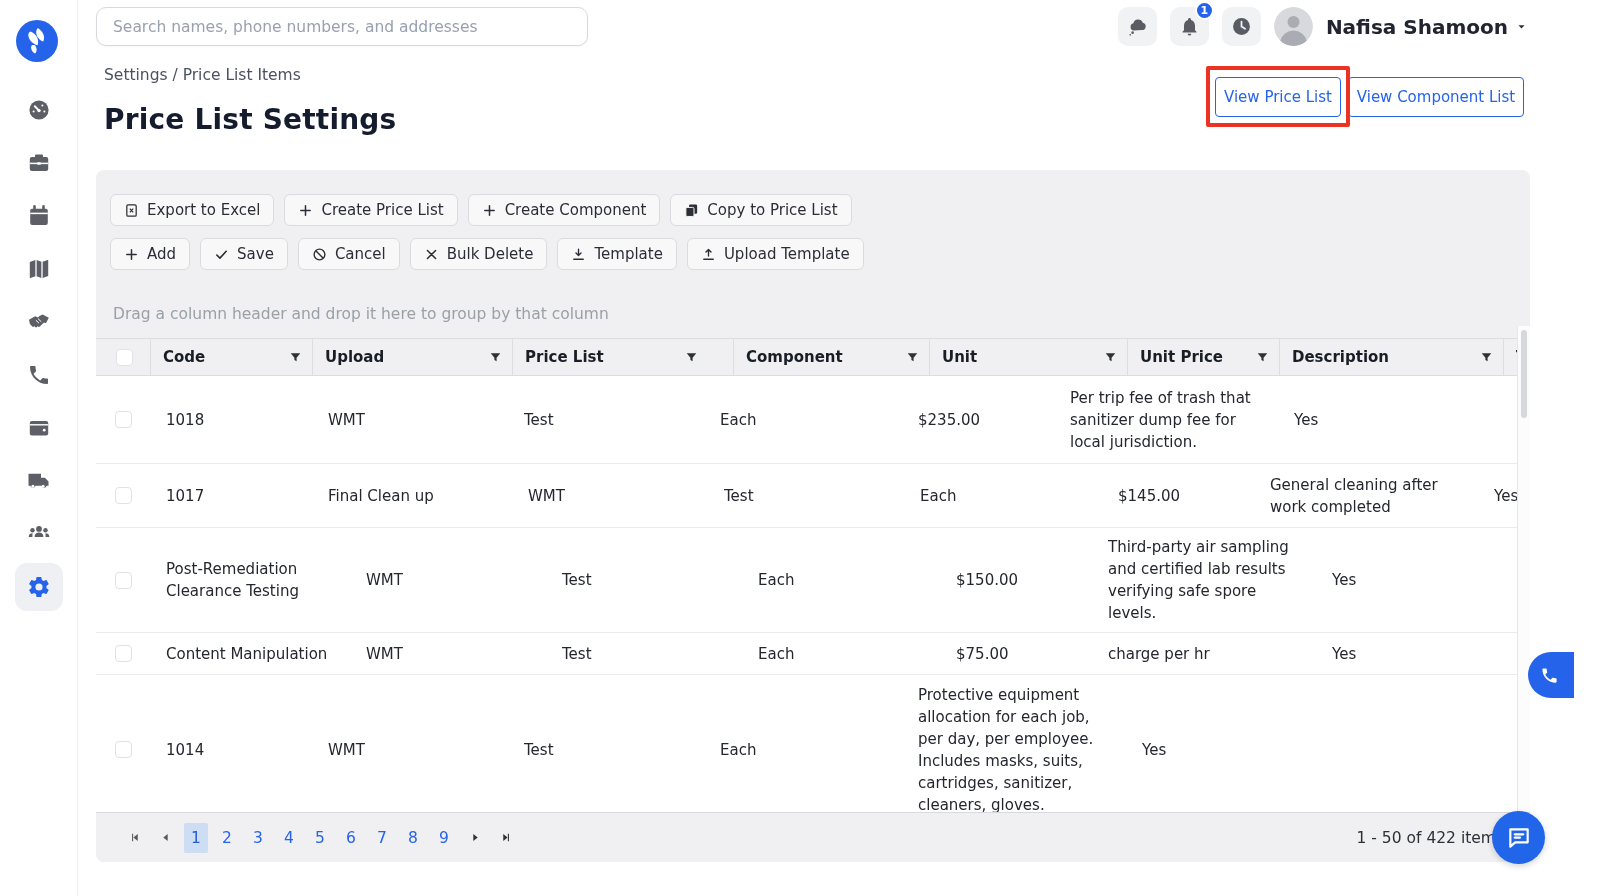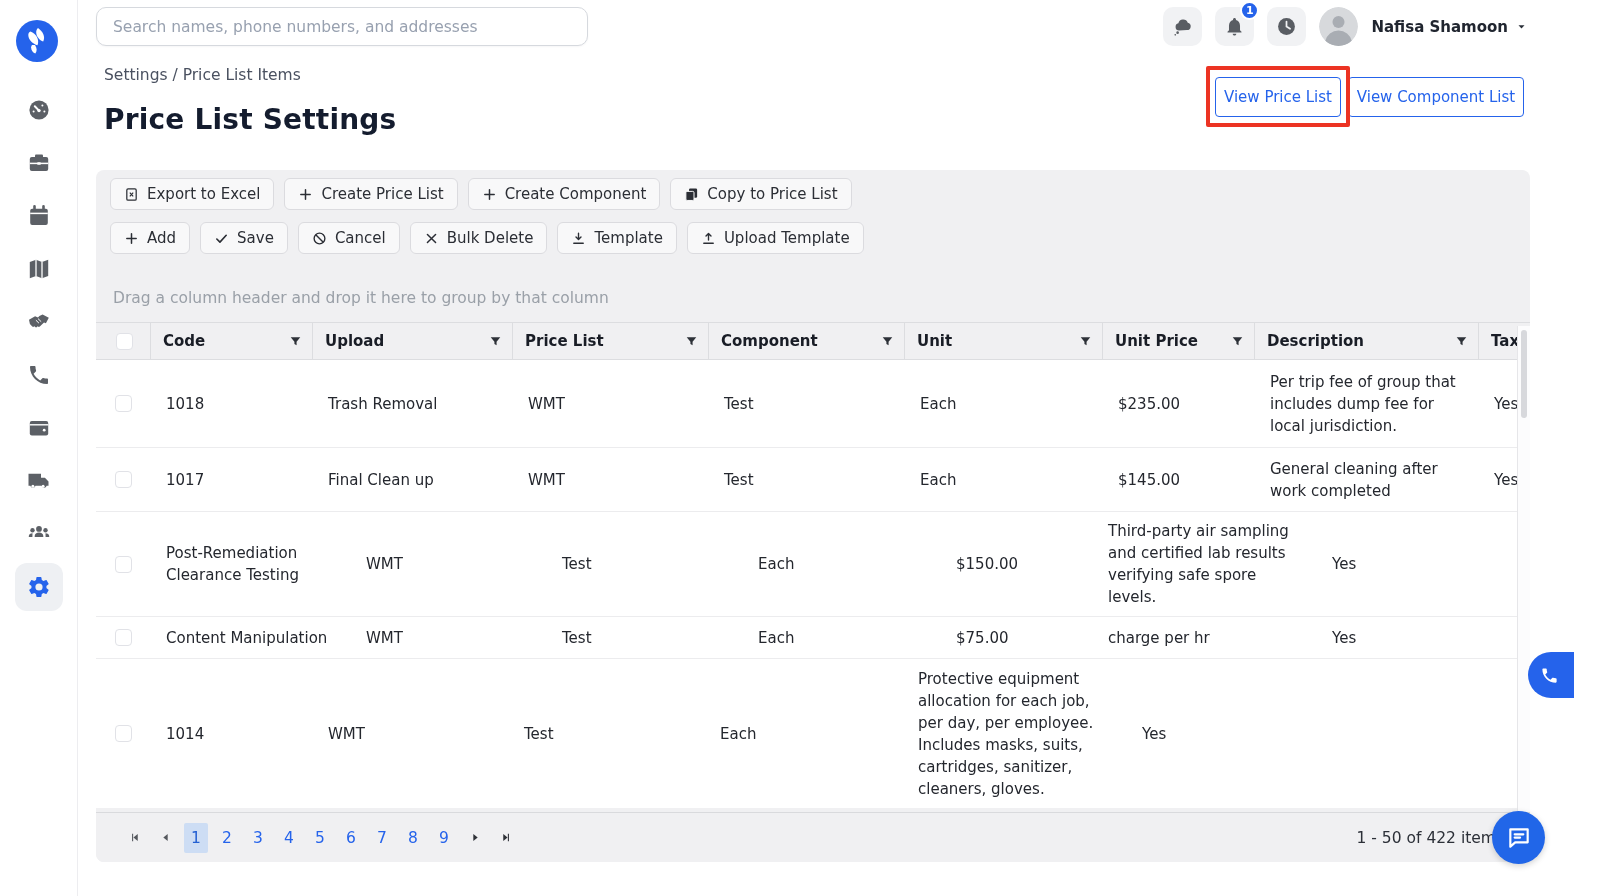--- a/index.html
+++ b/index.html
@@ -25,39 +25,39 @@
   .search-input::placeholder { color:#98a1b0; }
 
   .topbar-right { position:absolute; top:7px; right:72px; display:flex; align-items:center; gap:13px; }
   .icon-btn { position:relative; width:39px; height:39px; border-radius:10px; background:#f1f2f4;
     display:flex; align-items:center; justify-content:center; color:#595d63; cursor:pointer; }
   .icon-btn svg { width:21px; height:21px; }
   .badge { position:absolute; top:-6px; right:-5px; min-width:19px; height:19px; border-radius:50%;
     background:#2563eb; border:2px solid #fff; color:#fff; font-size:11px; font-weight:700;
     display:flex; align-items:center; justify-content:center; }
   .avatar { width:39px; height:39px; border-radius:50%; overflow:hidden; }
-  .user-name { display:flex; align-items:center; gap:7px; font-size:15px; font-weight:600;
+  .user-name { display:flex; align-items:center; gap:7px; font-size:20px; font-weight:600;
     color:#20252f; cursor:pointer; }
   .user-name svg { width:13px; height:13px; color:#2a2f38; }
 
   .breadcrumb { position:absolute; left:26px; top:66px; font-size:15.5px; color:#4a5160; }
   .page-title { position:absolute; left:26px; top:103px; font-size:28px; font-weight:800;
     color:#141c2e; letter-spacing:.2px; }
 
   .hbtn { position:absolute; top:77px; height:40px; background:#fff; border:1px solid #2563eb;
     border-radius:4px; color:#2563eb; font-size:15px; font-family:inherit; cursor:pointer; }
   .hbtn.vpl { left:1137px; width:126px; }
   .hbtn.vcl { left:1270px; width:176px; }
   .red-box { position:absolute; left:1128px; top:66px; width:144px; height:61px;
     border:4px solid #ec3323; border-radius:2px; pointer-events:none; z-index:8; }
 
   
   .card { position:absolute; left:18px; top:170px; width:1434px; height:692px;
     background:#f0f0f2; border-radius:8px; overflow:hidden; }
-  .toolbar { padding:8px 14px 20px 14px; }
+  .toolbar { padding:24px 14px 20px 14px; }
   .tbrow { display:flex; gap:10px; }
   .tbrow + .tbrow { margin-top:12px; }
   .tbtn { display:inline-flex; align-items:center; gap:8px; height:32px; padding:0 13px;
     background:#f8f8f9; border:1px solid #dbdbdf; border-radius:6px; font-size:15px;
     font-family:inherit; color:#2b2e35; cursor:pointer; white-space:nowrap; }
   .tbtn .ic { display:flex; } .tbtn svg { width:15px; height:15px; }
 
   .group-bar { height:48px; display:flex; align-items:center; padding-left:17px;
     font-size:15.5px; color:#9aa0a8; }
 
@@ -383,21 +383,21 @@
           </span>
         </div>
         <div class="hcell" style="width: 196px; flex: 0 0 auto;">
           <span class="hlabel">Price List</span>
           <span class="funnel">
             <svg viewBox="0 0 24 24">
               <path d="M3.2 4h17.6L14 12.3V19l-4-2.3v-4.4L3.2 4z" fill="currentColor"></path>
             </svg>
           </span>
         </div>
-        <div class="hcell" style="width: 196px; flex: 0 0 auto;">
+        <div class="hcell" style="width: 196px; flex: 0 0 auto; margin-left: 25px;">
           <span class="hlabel">Component</span>
           <span class="funnel">
             <svg viewBox="0 0 24 24">
               <path d="M3.2 4h17.6L14 12.3V19l-4-2.3v-4.4L3.2 4z" fill="currentColor"></path>
             </svg>
           </span>
         </div>
         <div class="hcell" style="width: 198px; flex: 0 0 auto;">
           <span class="hlabel">Unit</span>
           <span class="funnel">
@@ -427,37 +427,34 @@
         </div>
       </div>
     <div class="gridbody" id="gbody">
         <div class="row" style="min-height: 88px;">
           <div class="cell cb">
             <span class="checkbox"></span>
           </div>
           <div class="cell" style="width:162px;flex:none">
             <span>1018</span>
           </div>
-          <div class="cell" style="width:200px;flex:none">
-            <span>Trash Removal</span>
-          </div>
           <div class="cell" style="width:196px;flex:none">
             <span>WMT</span>
           </div>
           <div class="cell" style="width:196px;flex:none">
             <span>Test</span>
           </div>
           <div class="cell" style="width:198px;flex:none">
             <span>Each</span>
           </div>
           <div class="cell" style="width:152px;flex:none">
             <span>$235.00</span>
           </div>
           <div class="cell" style="width:224px;flex:none">
-            <span>Per trip fee of group that includes dump fee for local jurisdiction.</span>
+            <span>Per trip fee of trash that sanitizer dump fee for local jurisdiction.</span>
           </div>
           <div class="cell" style="flex:1">
             <span>Yes</span>
           </div>
         </div>
         <div class="row" style="min-height: 64px;">
           <div class="cell cb">
             <span class="checkbox"></span>
           </div>
           <div class="cell" style="width:162px;flex:none">

